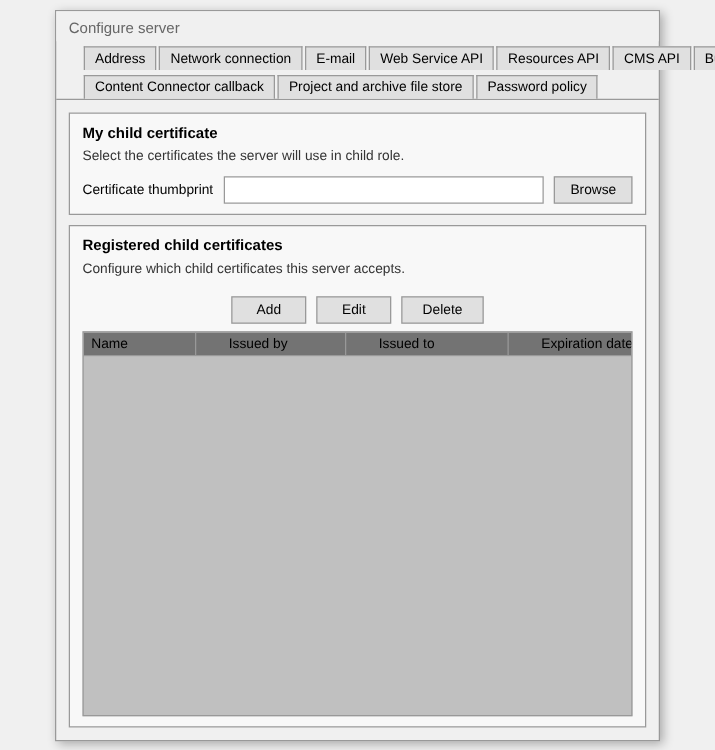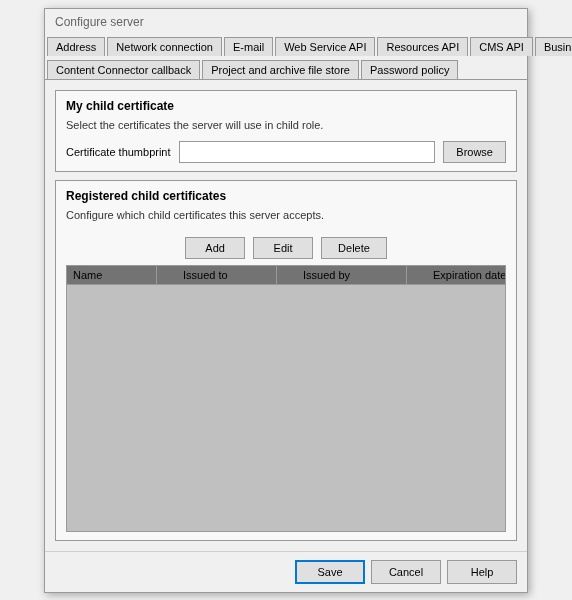--- a/index.html
+++ b/index.html
@@ -35,21 +35,21 @@
       padding: 6px 10px 4px 10px;
       color: #666;
       font-size: 11px;
       border-bottom: none;
     }
 
     .tabs-container {
       display: flex;
       flex-direction: column;
       border-bottom: 1px solid #999;
-      padding: 0 2px;
+      padding: 0 22px;
     }
 
     .tab-row {
       display: flex;
       flex-wrap: nowrap;
       gap: 0;
     }
 
     .tab {
       padding: 3px 8px;
@@ -253,30 +253,25 @@
       <div class="section-title">Registered child certificates</div>
       <div class="section-desc">Configure which child certificates this server accepts.</div>
       <div class="action-buttons">
         <button class="action-btn">Add</button>
         <button class="action-btn">Edit</button>
         <button class="action-btn">Delete</button>
       </div>
       <div class="table-container">
         <div class="table-header">
           <div class="th">Name</div>
+          <div class="th">Issued by</div>
           <div class="th">Issued to</div>
-          <div class="th">Issued by</div>
           <div class="th">Expiration date</div>
           <div class="th">Thumbprint</div>
         </div>
         <div class="table-body"></div>
       </div>
     </div>
 
   </div>
 
-  <div class="dialog-footer">
-    <button class="footer-btn save-btn">Save</button>
-    <button class="footer-btn">Cancel</button>
-    <button class="footer-btn">Help</button>
-  </div>
 
 </div>
 
 </body></html>

